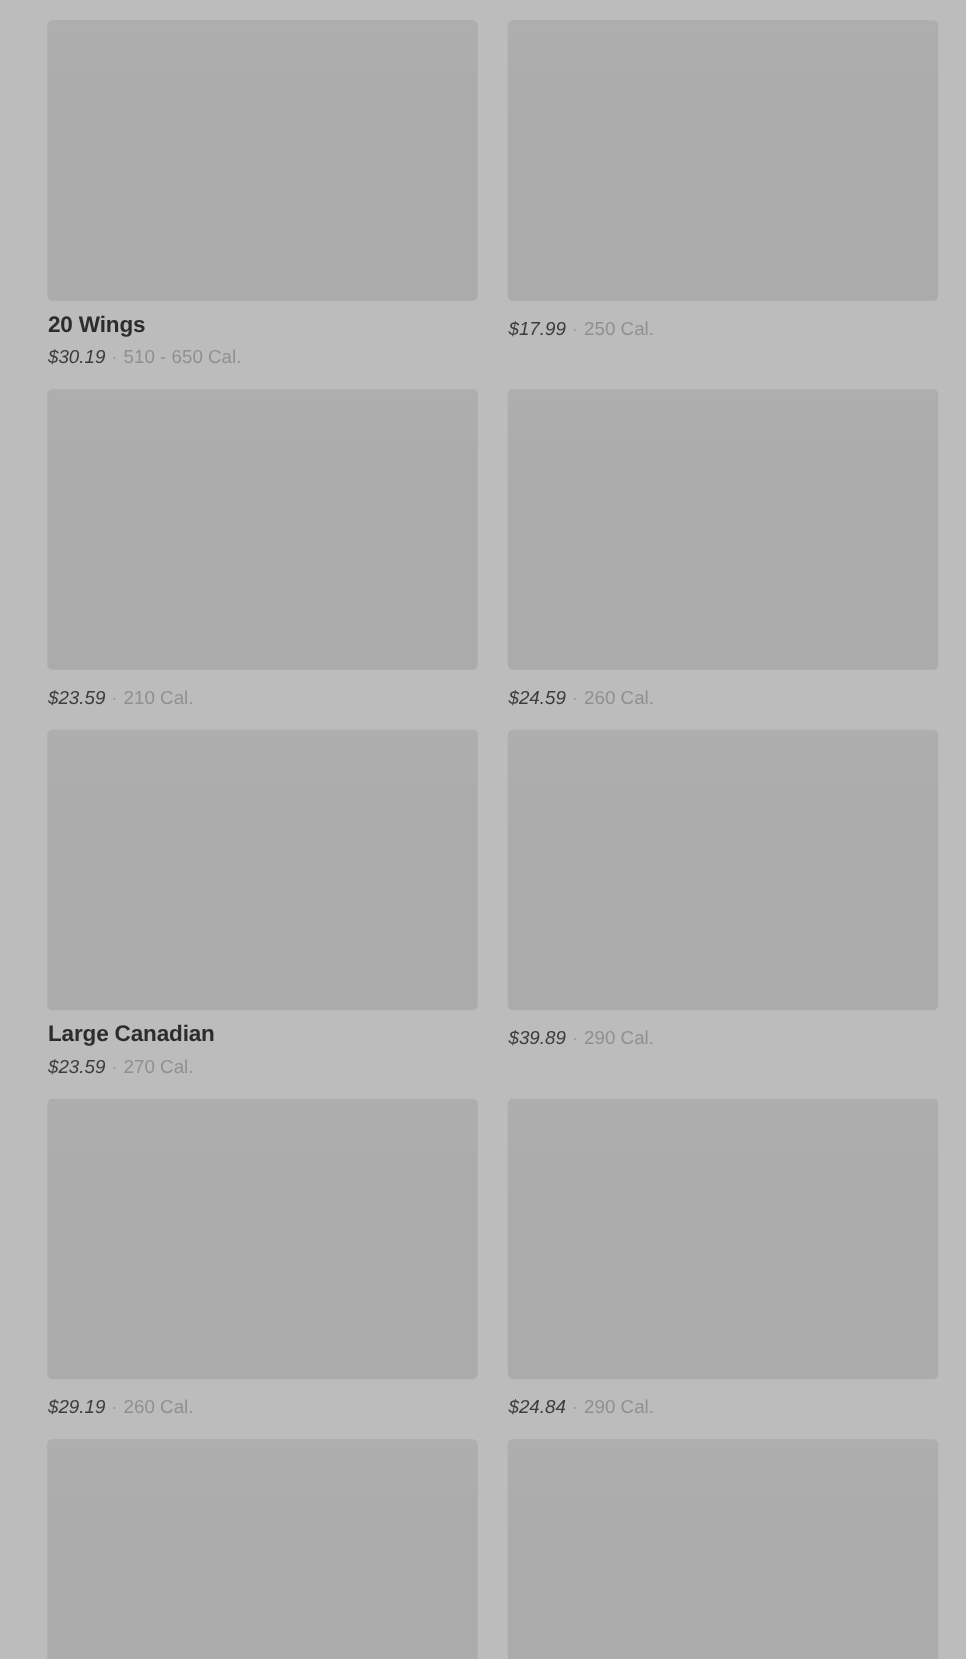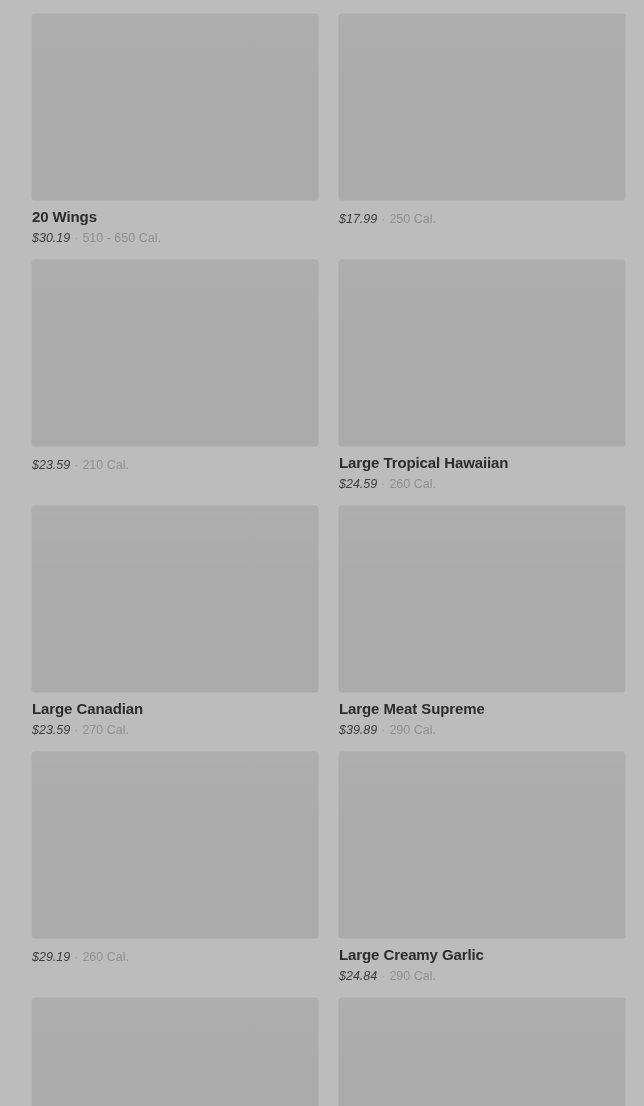--- a/index.html
+++ b/index.html
@@ -120,21 +120,20 @@
         <span class="card-price">$23.59</span>
         <span class="meta-sep">·</span>
         <span class="card-calories">210 Cal.</span>
       </div>
     </div>
   </div>
 
   <div class="menu-card">
     <div class="card-image"></div>
     <div class="card-body">
-      <div class="card-title">Large Tropical Hawaiian</div>
       <div class="card-meta">
         <span class="card-price">$24.59</span>
         <span class="meta-sep">·</span>
         <span class="card-calories">260 Cal.</span>
       </div>
     </div>
   </div>
 
   <div class="menu-card">
     <div class="card-image"></div>
@@ -144,21 +143,20 @@
         <span class="card-price">$23.59</span>
         <span class="meta-sep">·</span>
         <span class="card-calories">270 Cal.</span>
       </div>
     </div>
   </div>
 
   <div class="menu-card">
     <div class="card-image"></div>
     <div class="card-body">
-      <div class="card-title">Large Meat Supreme</div>
       <div class="card-meta">
         <span class="card-price">$39.89</span>
         <span class="meta-sep">·</span>
         <span class="card-calories">290 Cal.</span>
       </div>
     </div>
   </div>
 
   <div class="menu-card">
     <div class="card-image"></div>
@@ -167,21 +165,20 @@
         <span class="card-price">$29.19</span>
         <span class="meta-sep">·</span>
         <span class="card-calories">260 Cal.</span>
       </div>
     </div>
   </div>
 
   <div class="menu-card">
     <div class="card-image"></div>
     <div class="card-body">
-      <div class="card-title">Large Creamy Garlic</div>
       <div class="card-meta">
         <span class="card-price">$24.84</span>
         <span class="meta-sep">·</span>
         <span class="card-calories">290 Cal.</span>
       </div>
     </div>
   </div>
 
   <div class="menu-card">
     <div class="card-image"></div>

